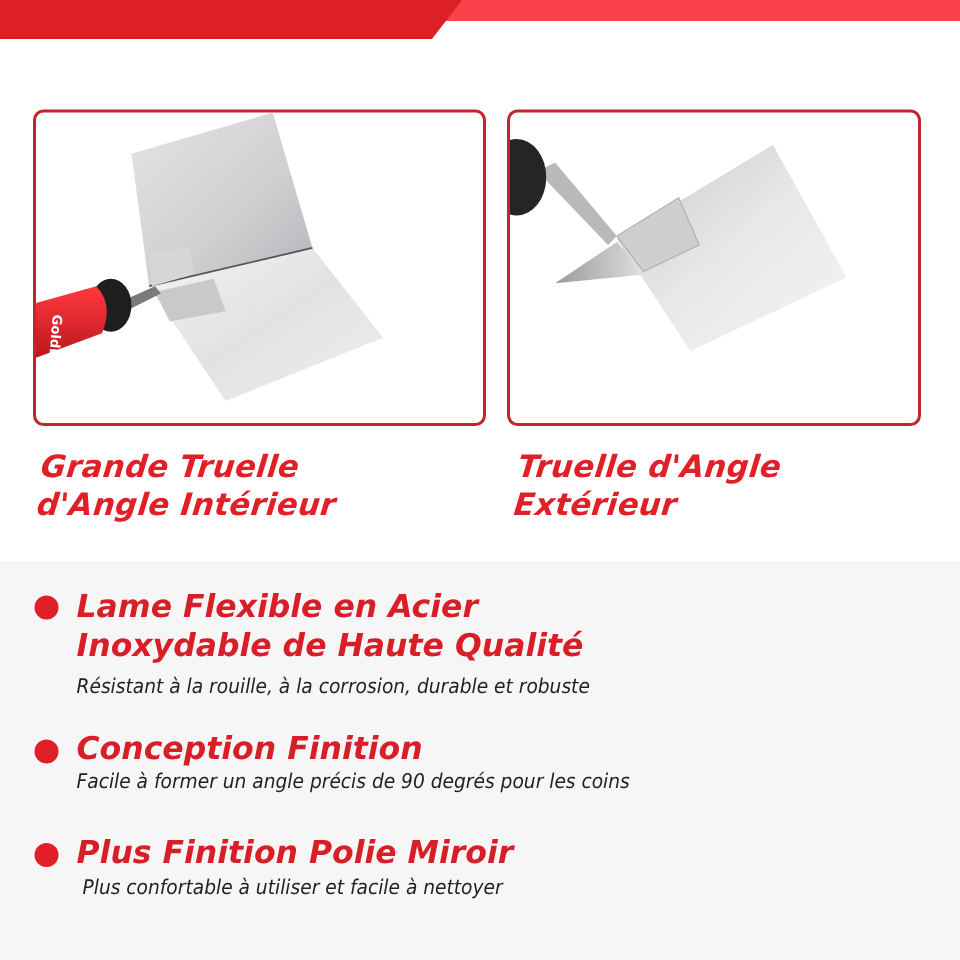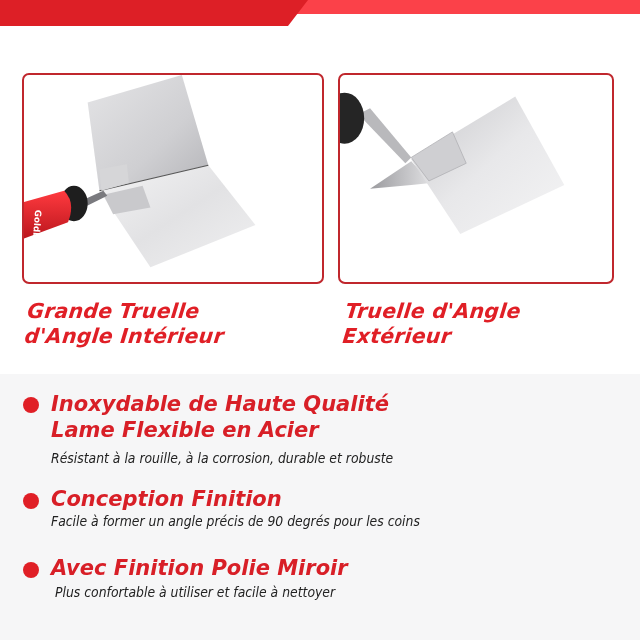--- a/index.html
+++ b/index.html
@@ -163,30 +163,30 @@
 </div>
 <div class="caption caption-2">
   <div>Truelle d'Angle</div>
   <div>Extérieur</div>
 </div>
 
 <div class="features">
   <div class="feature feature-1">
     <span class="bullet"></span>
     <div class="feature-title">
+      <div>Lame Flexible en Acier</div>
       <div>Inoxydable de Haute Qualité</div>
-      <div>Lame Flexible en Acier</div>
     </div>
     <div class="feature-desc">Résistant à la rouille, à la corrosion, durable et robuste</div>
   </div>
 
   <div class="feature feature-2">
     <span class="bullet"></span>
     <div class="feature-title">Conception Finition</div>
     <div class="feature-desc">Facile à former un angle précis de 90 degrés pour les coins</div>
   </div>
 
   <div class="feature feature-3">
     <span class="bullet"></span>
-    <div class="feature-title">Avec Finition Polie Miroir</div>
+    <div class="feature-title">Plus Finition Polie Miroir</div>
     <div class="feature-desc">Plus confortable à utiliser et facile à nettoyer</div>
   </div>
 </div>
 
 </body></html>

